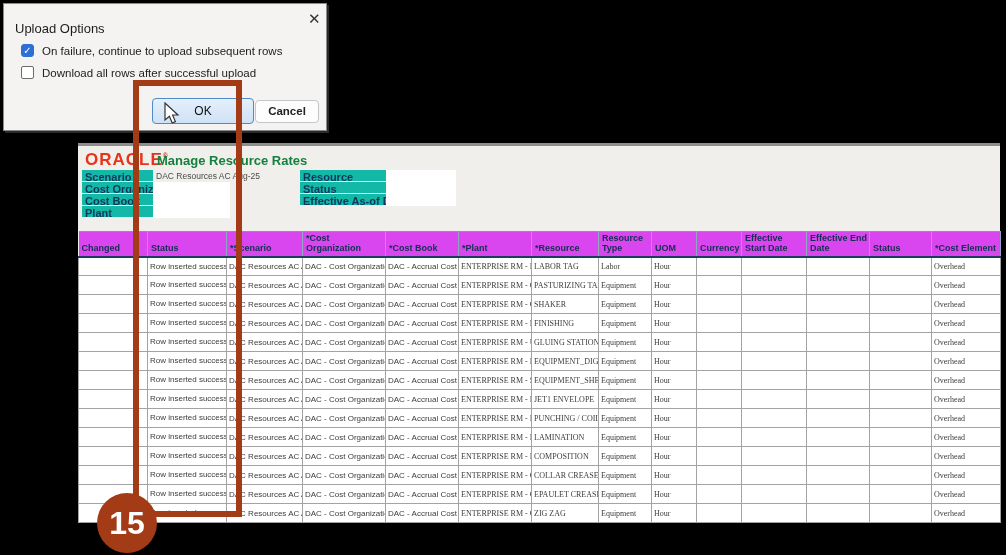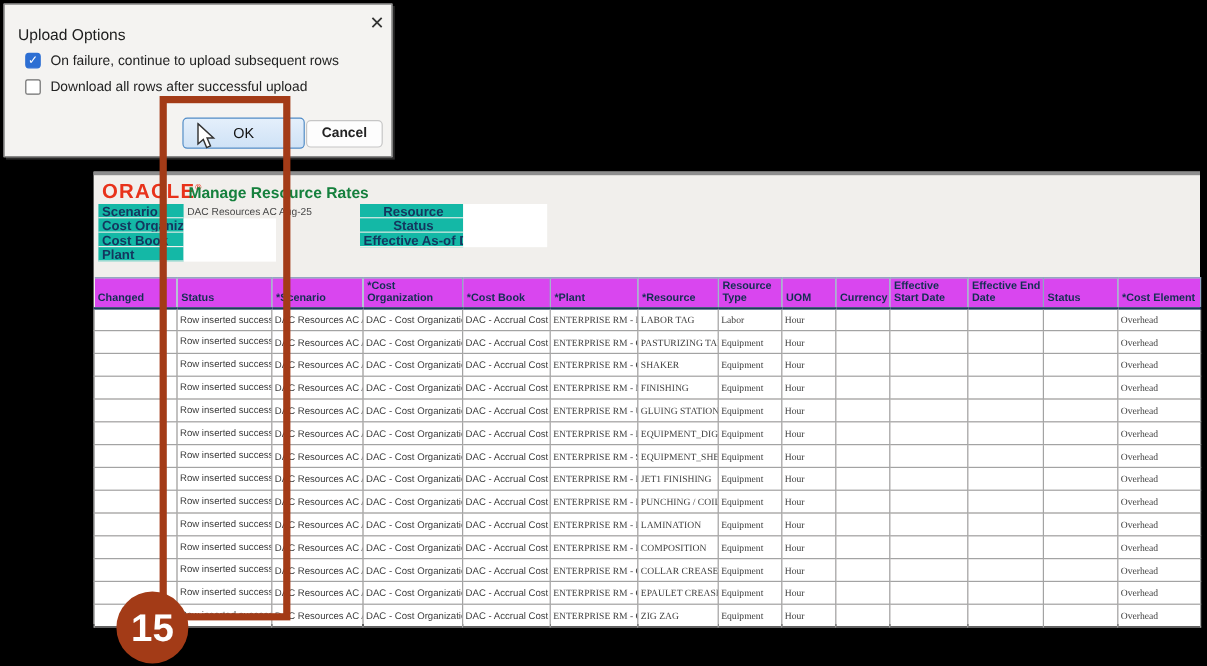--- a/index.html
+++ b/index.html
@@ -31,21 +31,21 @@
   .sheet{position:absolute;left:78px;top:143px;width:922px;height:377px;background:#f1efec;
     border-top:3px solid #8d8d8d;box-sizing:border-box;z-index:5;}
   .logo{position:absolute;left:7px;top:4px;font-size:17px;font-weight:bold;color:#e8321a;
     letter-spacing:1px;font-family:"Liberation Sans",sans-serif;}
   .logo sup{font-size:7px;color:#e8321a;}
   .sheet-title{position:absolute;left:79px;top:7px;font-size:13px;font-weight:bold;color:#15803d;}
   .form-label{background:#14b8a6;color:#14365e;font-weight:bold;font-size:11px;
     padding:1px 0 0 3px;height:12px;box-sizing:border-box;border-bottom:1px solid #f1efec;
     white-space:nowrap;overflow:hidden;}
   .lform{position:absolute;left:4px;top:24px;width:71px;}
-  .rform{position:absolute;left:222px;top:24px;width:86px;text-align:center;}
+  .rform{position:absolute;left:222px;top:24px;width:86px;}
   .lform-valbox{position:absolute;left:75px;top:36px;width:77px;height:36px;background:#fff;}
   .rform-valbox{position:absolute;left:308px;top:24px;width:70px;height:36px;background:#fff;}
   .scenario-val{position:absolute;left:78px;top:25px;font-size:8.5px;color:#4a4a4a;white-space:nowrap;}
   
   table.grid{position:absolute;left:0;top:85px;width:922px;border-collapse:collapse;table-layout:fixed;}
   table.grid th{background:#d946ef;color:#132f52;font-size:9px;font-weight:bold;text-align:left;
     vertical-align:bottom;padding:1px 2px 2px 3px;border-right:1px solid #8fa6c2;
     border-top:1px solid #7d97b5;border-bottom:2px solid #1d3a5f;height:24px;line-height:1.15;
     overflow:hidden;box-sizing:border-box;}
   table.grid td{height:19px;box-sizing:border-box;border:1px solid #a3a3a3;background:#fff;
@@ -255,21 +255,21 @@
           <td class="cell-gray"></td>
           <td class="cell-serif">Overhead</td>
         </tr>
         <tr>
           <td class="cell-changed"></td>
           <td class="cell-status">Row inserted successfully</td>
           <td>DAC Resources AC Aug-25</td>
           <td>DAC - Cost Organization</td>
           <td>DAC - Accrual Cost Book</td>
           <td class="cell-serif">ENTERPRISE RM - PRI</td>
-          <td class="cell-serif">JET1 FINISHING</td>
+          <td class="cell-serif">JET1 ENVELOPE</td>
           <td class="cell-serif">Equipment</td>
           <td class="cell-serif">Hour</td>
           <td class="cell-gray"></td>
           <td class="cell-gray"></td>
           <td class="cell-gray"></td>
           <td class="cell-gray"></td>
           <td class="cell-serif">Overhead</td>
         </tr>
         <tr>
           <td class="cell-changed"></td>

